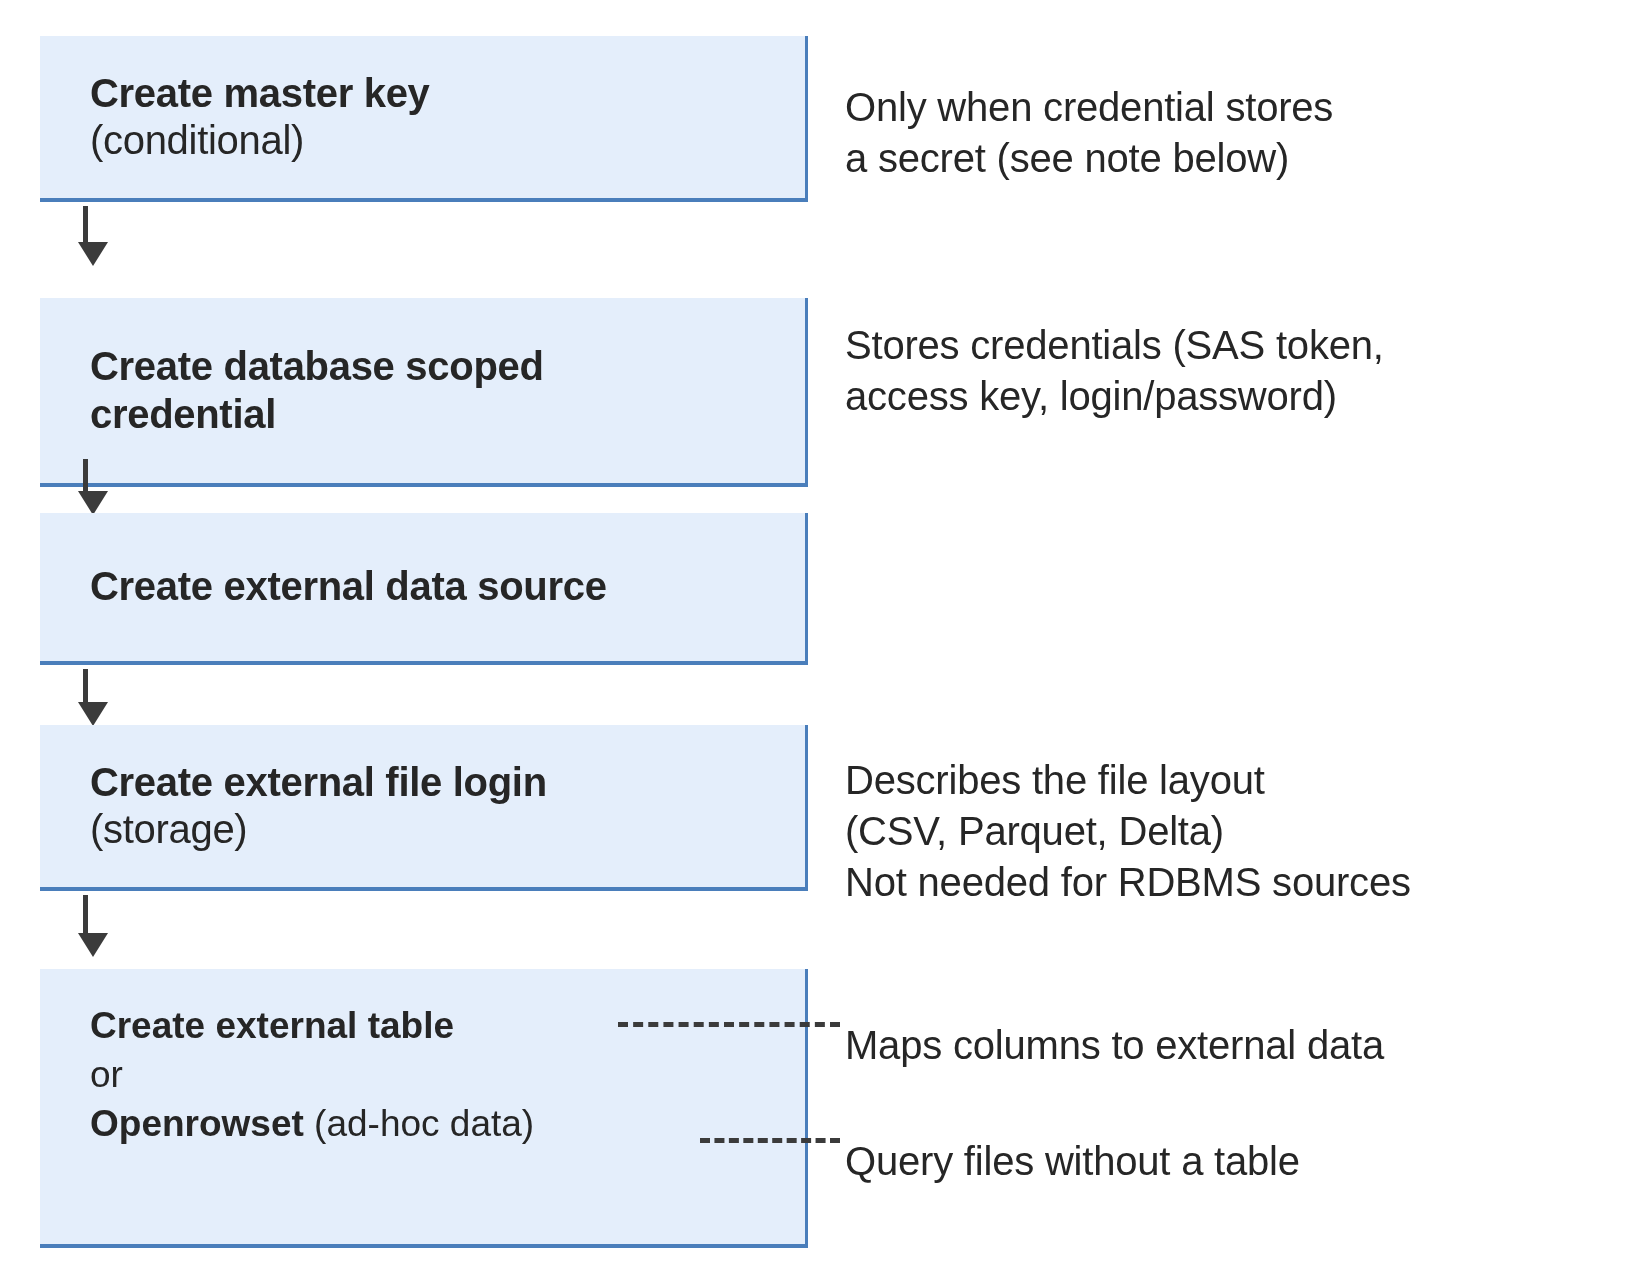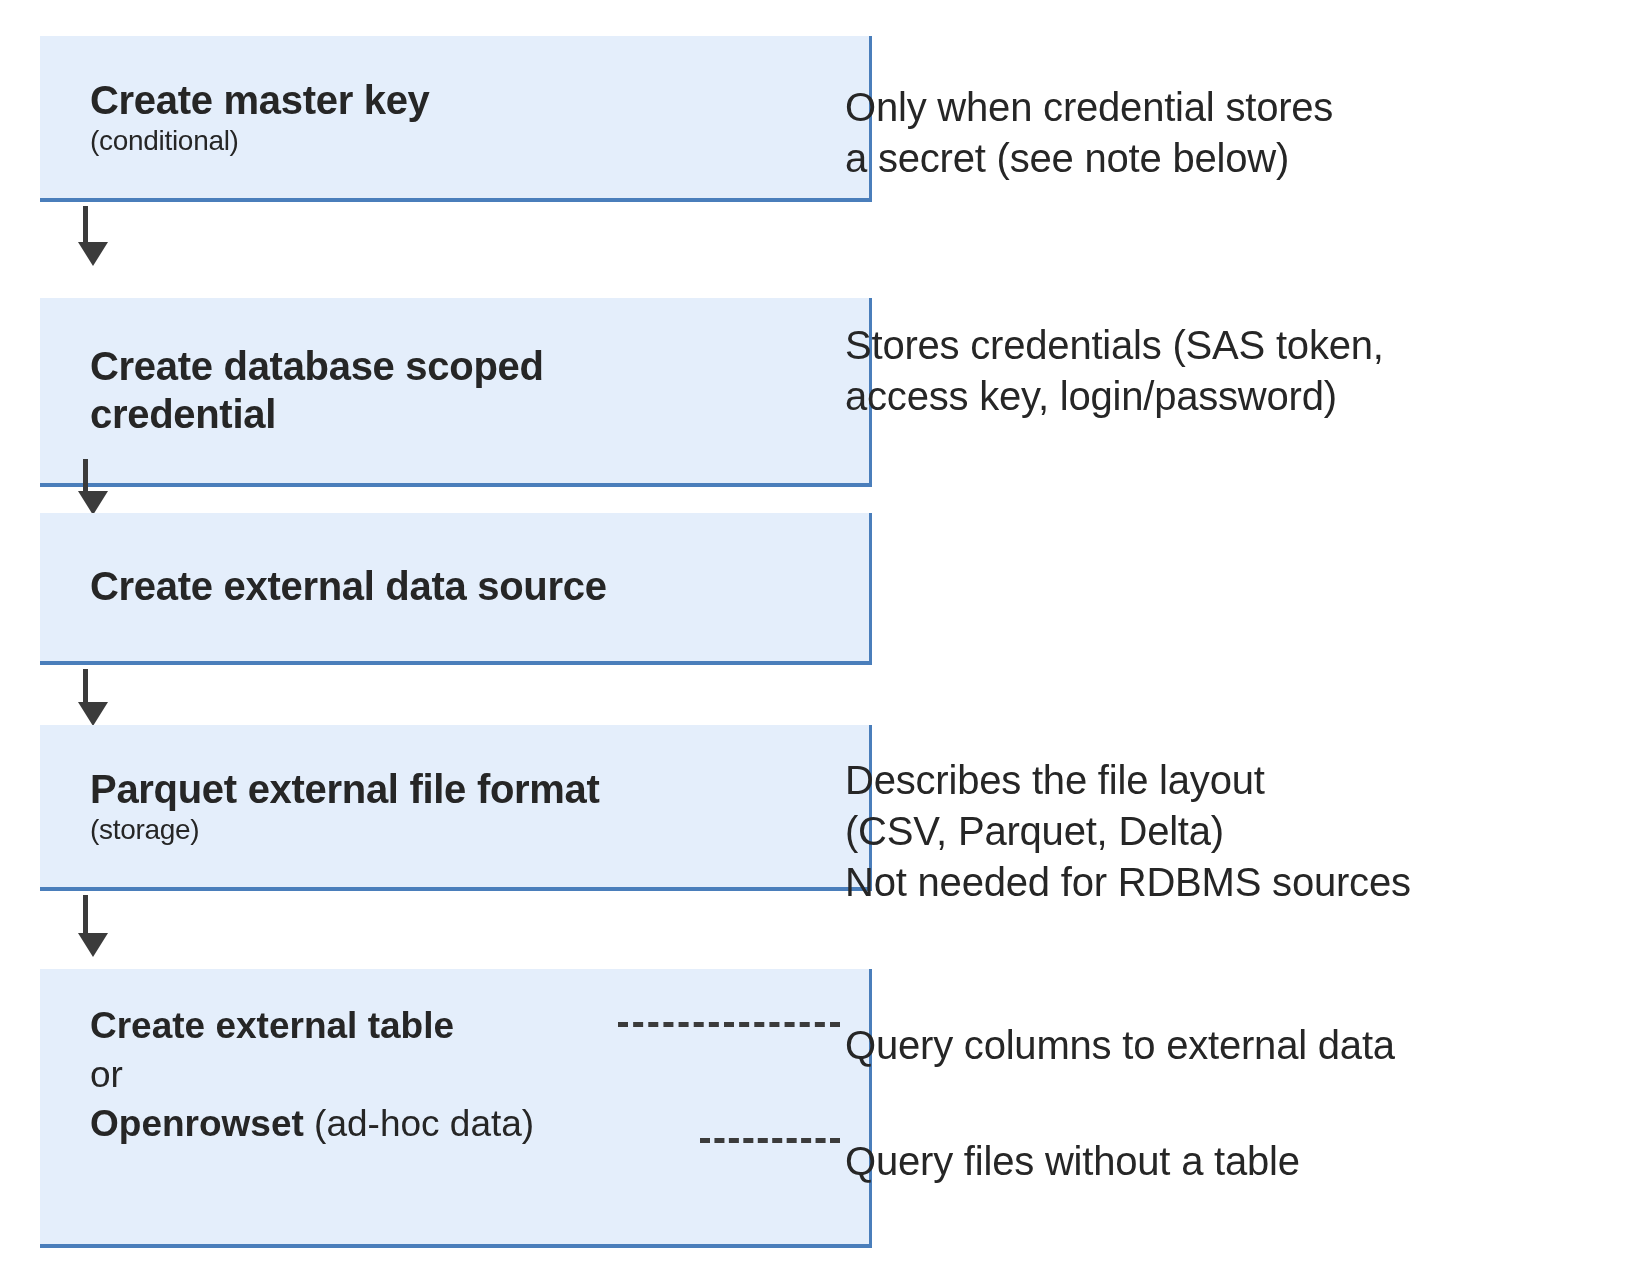--- a/index.html
+++ b/index.html
@@ -18,41 +18,41 @@
   #canvas {
     position: relative;
     width: 1638px;
     height: 1284px;
   }
 
   
   .step-box {
     position: absolute;
     left: 40px;
-    width: 832px;
+    width: 768px;
     background: #e4eefb;
     border-right: 3px solid #4a7ebb;
     border-bottom: 4px solid #4a7ebb;
     box-sizing: border-box;
     display: flex;
     flex-direction: column;
     justify-content: center;
     padding-left: 50px;
   }
 
   .step-title {
     font-weight: bold;
     font-size: 40px;
     line-height: 1.18;
     letter-spacing: -0.3px;
     white-space: pre-line;
   }
   .step-sub {
     font-weight: normal;
-    font-size: 28px;
+    font-size: 40px;
     line-height: 1.18;
     letter-spacing: -0.3px;
   }
 
   
   .arrow {
     position: absolute;
     left: 78px;
   }
   .arrow .shaft {
@@ -126,21 +126,21 @@
   <div class="step-box" id="box3" style="top:513px; height:152px;">
     <div class="step-title">Create external data source</div>
   </div>
 
   <div class="arrow" style="top:669px; height:56px;">
     <div class="shaft" style="height:37px;"></div>
     <div class="head" style="top:33px;"></div>
   </div>
 
   <div class="step-box" id="box4" style="top:725px; height:166px;">
-    <div class="step-title">Parquet external file format</div>
+    <div class="step-title">Create external file login</div>
     <div class="step-sub">(storage)</div>
   </div>
   <div class="note" style="top:735px;">Describes the file layout
 (CSV, Parquet, Delta)
 Not needed for RDBMS sources</div>
 
   <div class="arrow" style="top:895px; height:64px;">
     <div class="shaft" style="height:42px;"></div>
     <div class="head" style="top:38px;"></div>
   </div>
@@ -149,18 +149,18 @@
     <div class="box5-line">
       <b>Create external table</b>
     </div>
     <div class="box5-line" style="margin-top:4px;">or</div>
     <div class="box5-line" style="margin-top:4px;">
       <b>Openrowset</b><span> (ad-hoc data)</span>
     </div>
   </div>
 
   <div class="leader" style="left:618px; top:1022px; width:222px;"></div>
-  <div class="note" style="top:1000px;">Query columns to external data</div>
+  <div class="note" style="top:1000px;">Maps columns to external data</div>
 
   <div class="leader" style="left:700px; top:1138px; width:140px;"></div>
   <div class="note" style="top:1116px;">Query files without a table</div>
 
 </div>
 
 </body></html>

